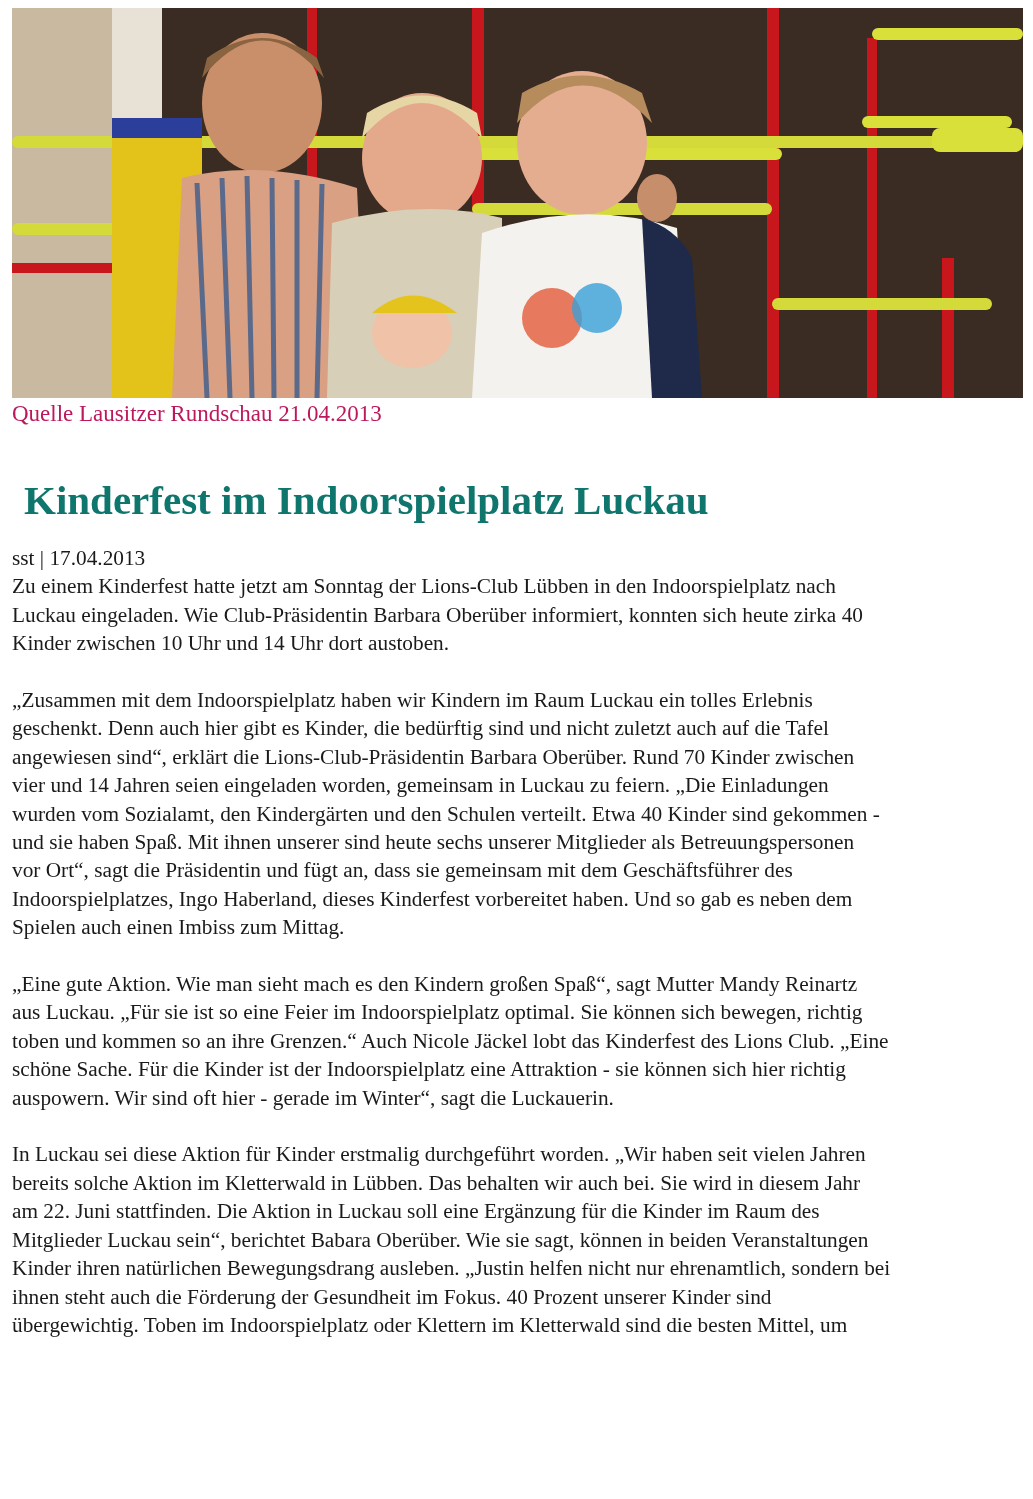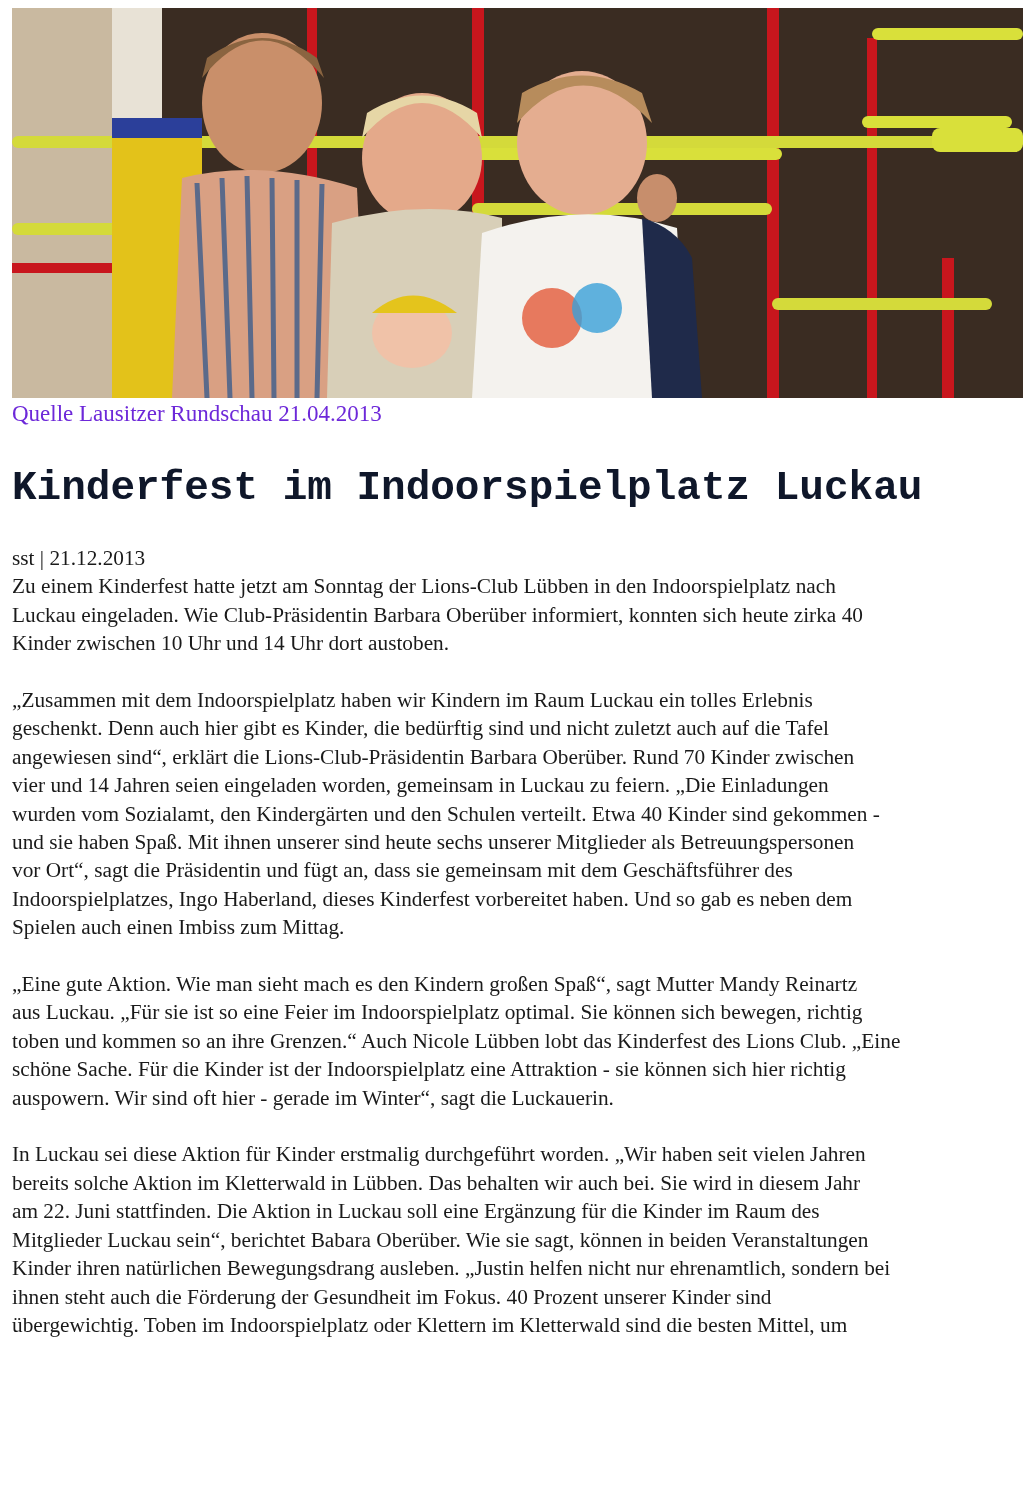--- a/index.html
+++ b/index.html
@@ -1,22 +1,22 @@
 <!DOCTYPE html>
 <html><head>
 <meta charset="utf-8">
 <style>
   html, body { margin:0; padding:0; background:#ffffff; }
   body { width:1033px; height:1499px; position:relative; overflow:hidden;
          font-family:"Liberation Serif", "DejaVu Serif", serif; color:#111; }
   .photo { position:absolute; left:12px; top:8px; width:1011px; height:390px; overflow:hidden;
            background:#2a2218; }
   .photo svg { display:block; width:100%; height:100%; }
-  .source { position:absolute; left:12px; top:400px; font-size:23px; line-height:28px; color:#6d28d9; white-space:nowrap; }
-  .headline { position:absolute; left:12px; top:462px; margin:0; font-size:41px; line-height:52px; font-weight:bold; color:#0f172a; white-space:nowrap;font-family:Liberation Mono, monospace; }
+  .source { position:absolute; left:12px; top:400px; font-size:23px; line-height:28px; color:#be185d; white-space:nowrap; }
+  .headline { position:absolute; left:12px; top:462px; margin:12px; font-size:41px; line-height:52px; font-weight:bold; color:#0f766e; white-space:nowrap; }
   .article { position:absolute; left:12px; top:544px; width:1018px; font-size:21.3px; line-height:28.4px; color:#1a1a1a; }
   .article p { margin:0 0 28.4px 0; }
   .article .line { display:block; white-space:nowrap; }
   .byline { display:block; }
   .caption { font-style:italic; }
 </style>
 </head>
 <body>
 
 <div class="photo">
@@ -67,40 +67,40 @@
     <path d="M630 210 Q665 220 680 250 L690 390 L640 390 Z" fill="#1f2a4a"></path>
   </svg>
 </div>
 
 <div class="source">Quelle  Lausitzer Rundschau 21.04.2013</div>
 
 <h1 class="headline">Kinderfest im Indoorspielplatz Luckau</h1>
 
 <div class="article">
   <p>
-    <span class="line byline">sst | 21.12.2013</span>
+    <span class="line byline">sst | 17.04.2013</span>
     <span class="line">Zu einem Kinderfest hatte jetzt am Sonntag der Lions-Club Lübben in den Indoorspielplatz nach</span>
     <span class="line">Luckau eingeladen. Wie Club-Präsidentin Barbara Oberüber informiert, konnten sich heute zirka 40</span>
     <span class="line">Kinder zwischen 10 Uhr und 14 Uhr dort austoben.</span>
   </p>
   <p>
     <span class="line">„Zusammen mit dem Indoorspielplatz haben wir Kindern im Raum Luckau ein tolles Erlebnis</span>
     <span class="line">geschenkt. Denn auch hier gibt es Kinder, die bedürftig sind und nicht zuletzt auch auf die Tafel</span>
     <span class="line">angewiesen sind“, erklärt die Lions-Club-Präsidentin Barbara Oberüber. Rund 70 Kinder zwischen</span>
     <span class="line">vier und 14 Jahren seien eingeladen worden, gemeinsam in Luckau zu feiern. „Die Einladungen</span>
     <span class="line">wurden vom Sozialamt, den Kindergärten und den Schulen verteilt. Etwa 40 Kinder sind gekommen -</span>
     <span class="line">und sie haben Spaß. Mit ihnen unserer sind heute sechs unserer Mitglieder als Betreuungspersonen</span>
     <span class="line">vor Ort“, sagt die Präsidentin und fügt an, dass sie gemeinsam mit dem Geschäftsführer des</span>
     <span class="line">Indoorspielplatzes, Ingo Haberland, dieses Kinderfest vorbereitet haben. Und so gab es neben dem</span>
     <span class="line">Spielen auch einen Imbiss zum Mittag.</span>
   </p>
   <p>
     <span class="line">„Eine gute Aktion. Wie man sieht mach es den Kindern großen Spaß“, sagt Mutter Mandy Reinartz</span>
     <span class="line">aus Luckau. „Für sie ist so eine Feier im Indoorspielplatz optimal. Sie können sich bewegen, richtig</span>
-    <span class="line">toben und kommen so an ihre Grenzen.“ Auch Nicole Lübben lobt das Kinderfest des Lions Club. „Eine</span>
+    <span class="line">toben und kommen so an ihre Grenzen.“ Auch Nicole Jäckel lobt das Kinderfest des Lions Club. „Eine</span>
     <span class="line">schöne Sache. Für die Kinder ist der Indoorspielplatz eine Attraktion - sie können sich hier richtig</span>
     <span class="line">auspowern. Wir sind oft hier - gerade im Winter“, sagt die Luckauerin.</span>
   </p>
   <p>
     <span class="line">In Luckau sei diese Aktion für Kinder erstmalig durchgeführt worden. „Wir haben seit vielen Jahren</span>
     <span class="line">bereits solche Aktion im Kletterwald in Lübben. Das behalten wir auch bei. Sie wird in diesem Jahr</span>
     <span class="line">am 22. Juni stattfinden. Die Aktion in Luckau soll eine Ergänzung für die Kinder im Raum des</span>
     <span class="line">Mitglieder Luckau sein“, berichtet Babara Oberüber. Wie sie sagt, können in beiden Veranstaltungen</span>
     <span class="line">Kinder ihren natürlichen Bewegungsdrang ausleben. „Justin helfen nicht nur ehrenamtlich, sondern bei</span>
     <span class="line">ihnen steht auch die Förderung der Gesundheit im Fokus. 40 Prozent unserer Kinder sind</span>

